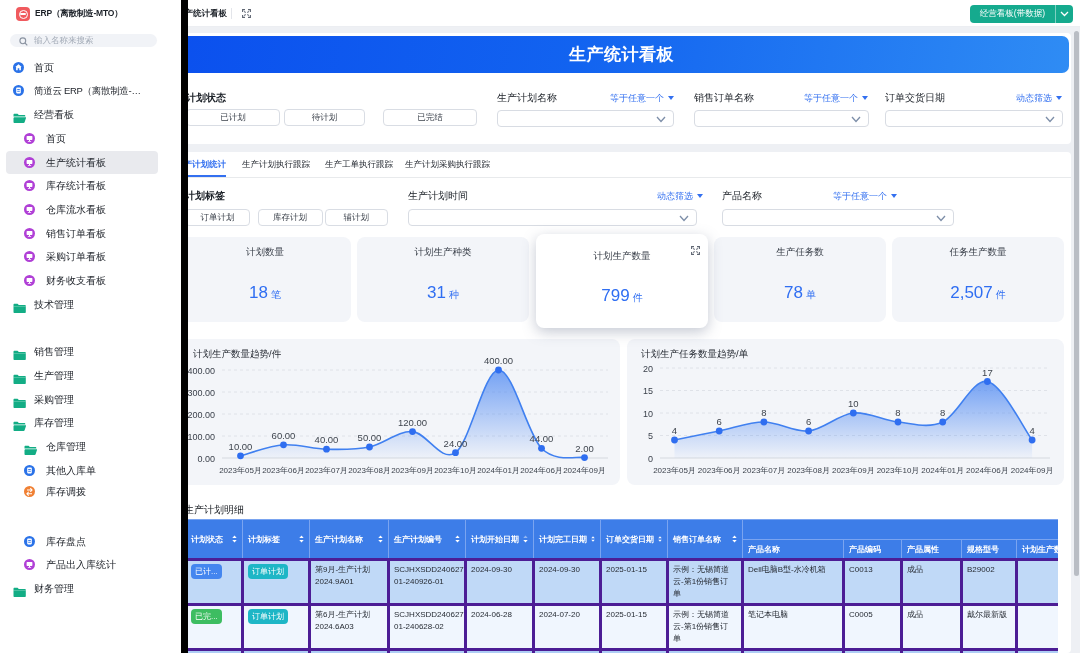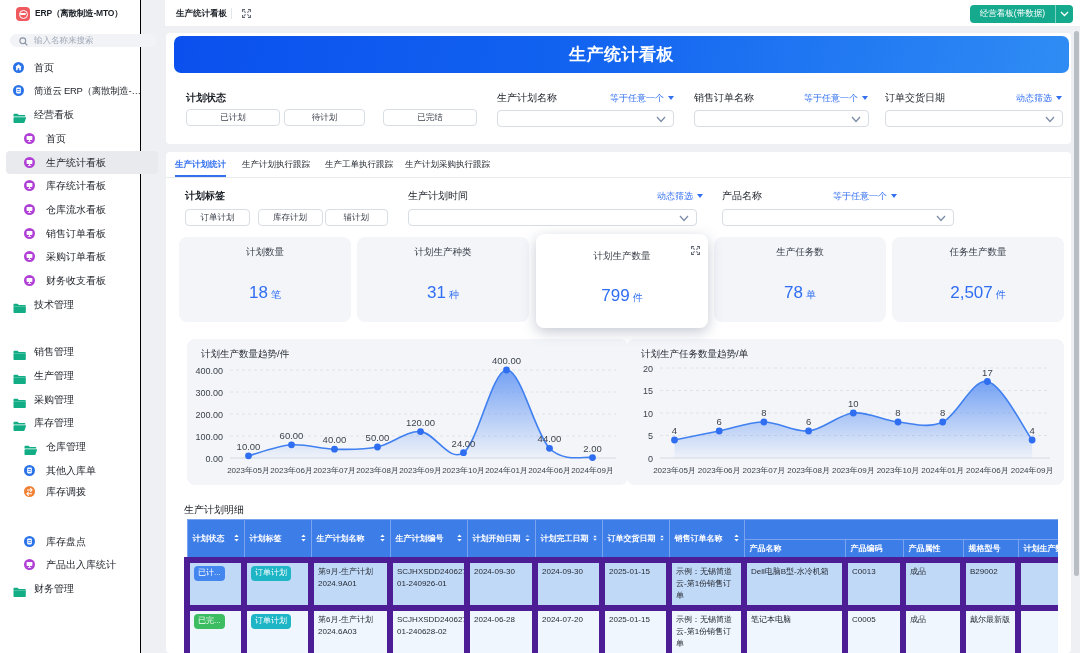--- a/index.html
+++ b/index.html
@@ -1,19 +1,19 @@
 <!DOCTYPE html>
 <html><head><meta charset="utf-8">
 <style>
 *{margin:0;padding:0;box-sizing:border-box}
 html,body{width:1080px;height:653px;overflow:hidden}
 body{font-family:"Liberation Sans",sans-serif;background:#eef0f4;position:relative;color:#20242a}
 .abs{position:absolute}
 
-#sidebar{position:absolute;left:0;top:0;width:141px;height:653px;background:#fff;border-right:1px solid #000000;z-index:5}
+#sidebar{position:absolute;left:0;top:0;width:188px;height:653px;background:#fff;border-right:7px solid #000000;z-index:5}
 #logo{position:absolute;left:16px;top:7px;width:14px;height:14px;border-radius:4px;background:#f05a5e}
 #logo i{position:absolute;left:2.5px;top:2.5px;width:9px;height:9px;border:1.2px solid #fff;border-radius:50%}
 #logo b{position:absolute;left:4px;top:6.3px;width:6px;height:1.6px;background:#fff;border-radius:1px}
 #logotxt{position:absolute;left:35px;top:8px;font-size:8.5px;font-weight:bold;color:#1c2128;letter-spacing:-0.2px}
 #search{position:absolute;left:10px;top:34px;width:147px;height:13px;background:#f1f3f7;border-radius:7px;font-size:8.5px;color:#a2aab6;line-height:13px;padding-left:24px}
 #search svg{position:absolute;left:9px;top:2.5px}
 .mi{position:absolute;left:0;width:165px;height:23px;font-size:10px;color:#23272e;line-height:23px;white-space:nowrap;overflow:hidden}
 .mi .t1{position:absolute;left:34px;top:0}
 .mi .t2{position:absolute;left:46px;top:0}
 .mi.sel{background:#e9eaee;border-radius:4px;left:6px;width:152px}
@@ -56,21 +56,21 @@
 .stat.pop .tt{top:16px}
 .stat.pop .vv{top:52px}
 
 .chart{position:absolute;top:187px;height:146px;background:#f3f5f9;border-radius:8px}
 .chart .ct{position:absolute;left:14px;top:9px;font-size:9.5px;color:#262b33}
 
 #tbltitle{position:absolute;left:18px;top:351px;font-size:10px;color:#20242a}
 #tblwrap{position:absolute;left:18px;top:367px;width:874px;height:134px;overflow:hidden}
 table{border-collapse:collapse;table-layout:fixed;font-size:8px}
 th{background:#3d7de8;color:#fff;font-weight:bold;font-size:8px;border:1px solid #7aa4f0;padding:0 5px;text-align:left;height:20.5px;white-space:nowrap;overflow:hidden}
-td{border:6px solid #4c1d95;padding:3px 4px;vertical-align:top;color:#272c34;line-height:12px;overflow:hidden}
+td{border:3px solid #4c1d95;padding:3px 4px;vertical-align:top;color:#272c34;line-height:12px;overflow:hidden}
 tr.r1 td{background:#c0d9f7}
 tr.r2 td{background:#f0f6fe}
 .tag{display:inline-block;padding:1.5px 4px;border-radius:4px;color:#fff;font-size:8px;white-space:nowrap}
 .tgb{background:#4486ef}
 .tgg{background:#3dbd61}
 .tgt{background:#1eb6c6}
 .sort{display:inline-block;margin-left:4px;vertical-align:-1px}
 tr.r3 td{background:#aecdf5}
 .hw{display:flex;justify-content:space-between;align-items:center}
 
@@ -357,21 +357,21 @@
     </div>
   <div class="stat" style="left:548px">
       <div class="tt">生产任务数</div>
       <div class="vv">78<span>单</span></div>
     </div>
   <div class="stat" style="left:726px">
       <div class="tt">任务生产数量</div>
       <div class="vv">2,507<span>件</span></div>
     </div>
 
-  <div class="chart" style="left:21px;width:441px"><div class="ct">计划生产数量趋势/件</div><svg id="c1" width="441" height="146" viewBox="0 0 441 146">
+  <div class="chart" style="left:13px;width:441px"><div class="ct">计划生产数量趋势/件</div><svg id="c1" width="441" height="146" viewBox="0 0 441 146">
 <defs>
           <linearGradient id="g179" x1="0" y1="0" x2="0" y2="1">
             <stop offset="0" stop-color="#4a86f2" stop-opacity="0.75"></stop>
             <stop offset="1" stop-color="#4a86f2" stop-opacity="0.03"></stop>
           </linearGradient>
         </defs>
 <line x1="43" y1="119.0" x2="429" y2="119.0" stroke="#d5d9df" stroke-width="1"></line>
 <text x="36" y="122.5" font-size="9" fill="#3c424c" text-anchor="end">0.00</text>
 <line x1="43" y1="97.0" x2="429" y2="97.0" stroke="#dfe2e8" stroke-width="1" stroke-dasharray="3,3"></line>
 <text x="36" y="100.5" font-size="9" fill="#3c424c" text-anchor="end">100.00</text>

